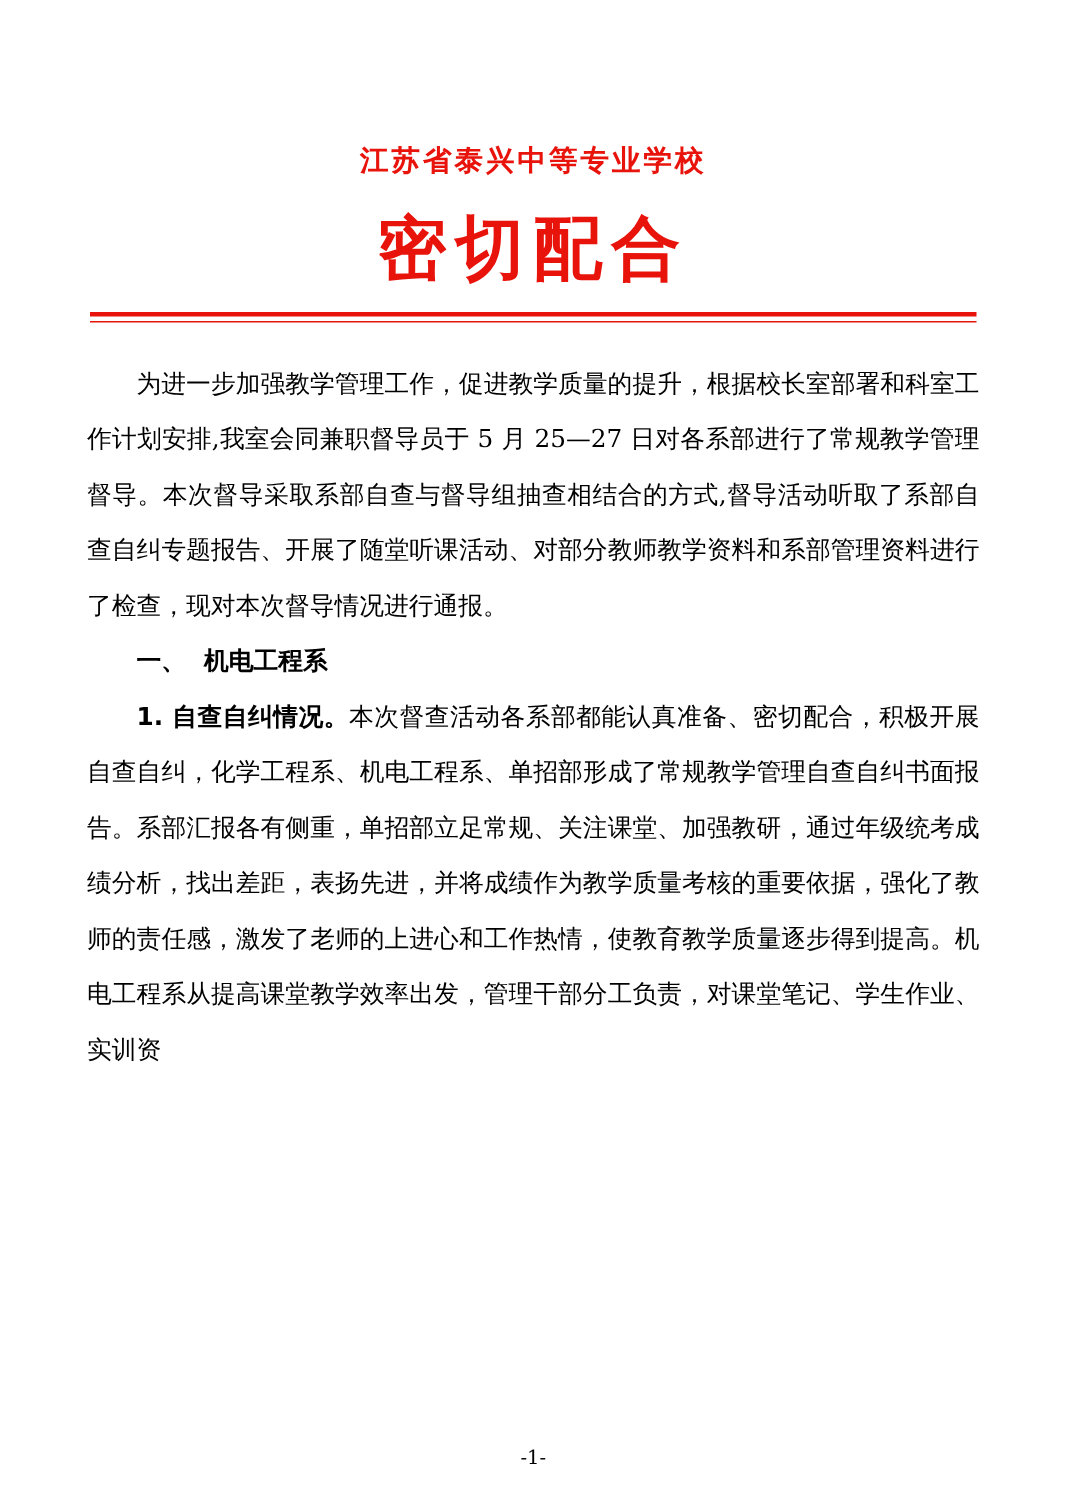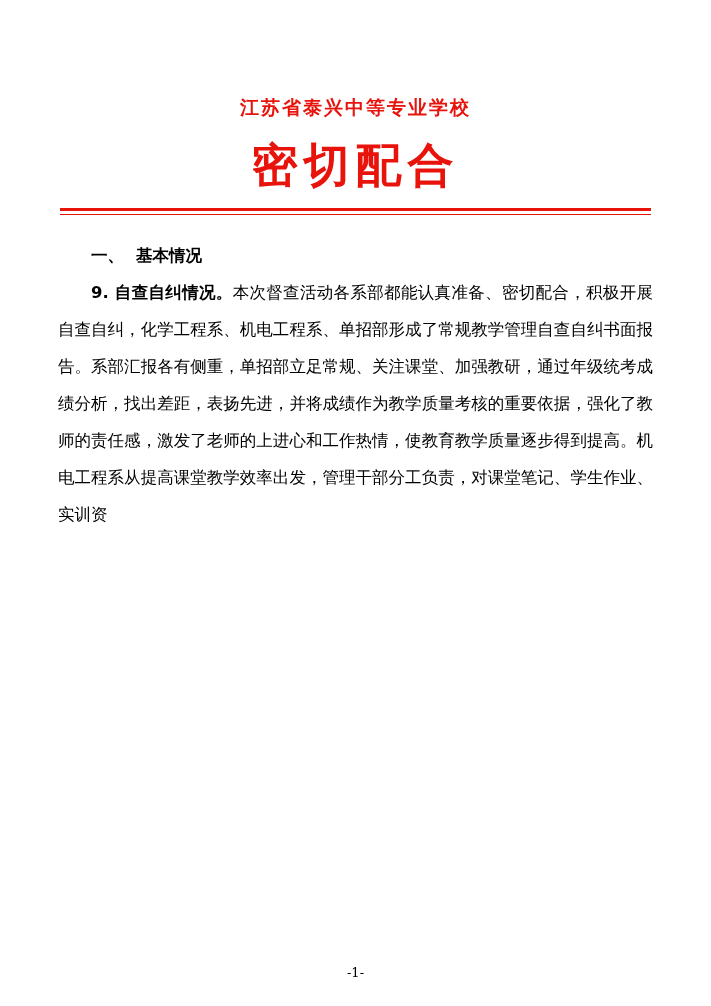--- a/index.html
+++ b/index.html
@@ -111,26 +111,27 @@
     <div class="bulletin-title">密切配合</div>
   </div>
 
   <div class="rule-wrap">
     <div class="rule-thick"></div>
     <div class="rule-thin"></div>
   </div>
 
   <div class="body-text">
 
+    <p class="para">为进一步加强教学管理工作，促进教学质量的提升，根据校长室部署和科室工作计划安排,我室会同兼职督导员于 5 月 25—27 日对各系部进行了常规教学管理督导。本次督导采取系部自查与督导组抽查相结合的方式,督导活动听取了系部自查自纠专题报告、开展了随堂听课活动、对部分教师教学资料和系部管理资料进行了检查，现对本次督导情况进行通报。</p>
 
     <p class="heading-1">
-      <span>一、</span><span class="gap"></span><span>基本情况</span>
+      <span>一、</span><span class="gap"></span><span>机电工程系</span>
     </p>
 
     <p class="para">
-      <span class="lead-bold">9. 自查自纠情况。</span><span>本次督查活动各系部都能认真准备、密切配合，积极开展自查自纠，化学工程系、机电工程系、单招部形成了常规教学管理自查自纠书面报告。系部汇报各有侧重，单招部立足常规、关注课堂、加强教研，通过年级统考成绩分析，找出差距，表扬先进，并将成绩作为教学质量考核的重要依据，强化了教师的责任感，激发了老师的上进心和工作热情，使教育教学质量逐步得到提高。机电工程系从提高课堂教学效率出发，管理干部分工负责，对课堂笔记、学生作业、实训资</span>
+      <span class="lead-bold">1. 自查自纠情况。</span><span>本次督查活动各系部都能认真准备、密切配合，积极开展自查自纠，化学工程系、机电工程系、单招部形成了常规教学管理自查自纠书面报告。系部汇报各有侧重，单招部立足常规、关注课堂、加强教研，通过年级统考成绩分析，找出差距，表扬先进，并将成绩作为教学质量考核的重要依据，强化了教师的责任感，激发了老师的上进心和工作热情，使教育教学质量逐步得到提高。机电工程系从提高课堂教学效率出发，管理干部分工负责，对课堂笔记、学生作业、实训资</span>
     </p>
 
   </div>
 
   <div class="footer">-1-</div>
 
 </div>
 
 </body></html>

